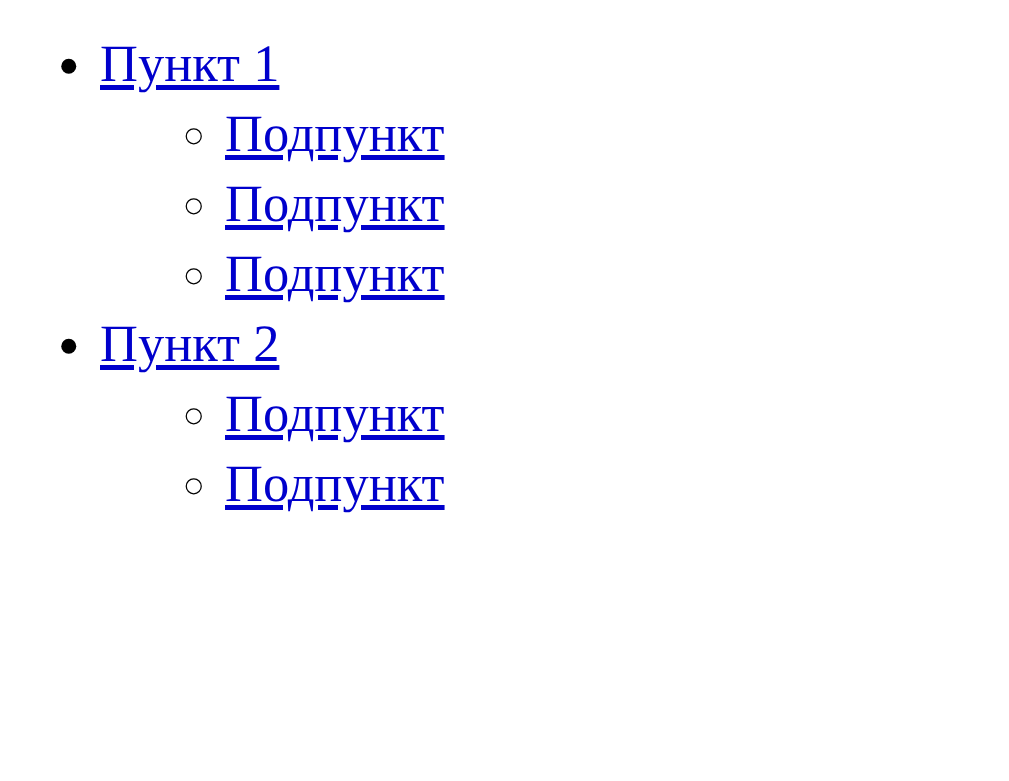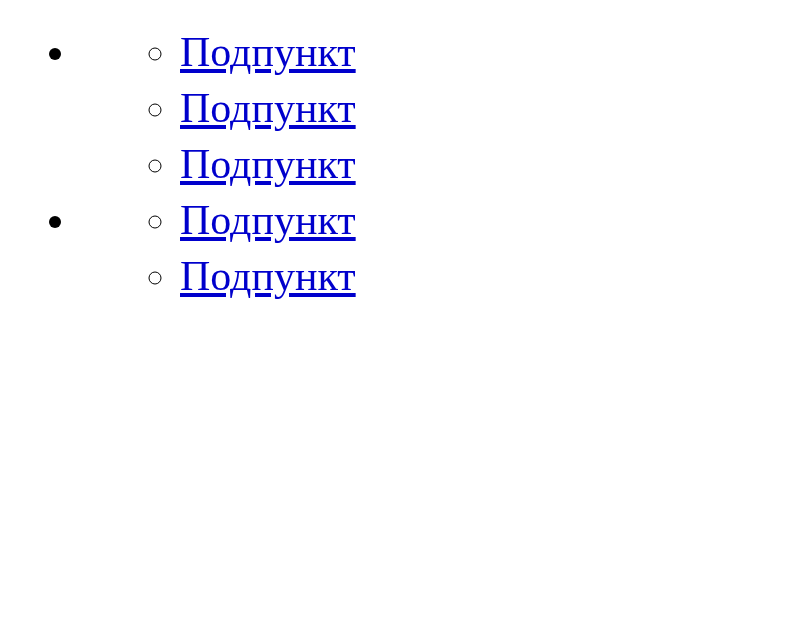--- a/index.html
+++ b/index.html
@@ -26,33 +26,35 @@
     a {
       color: #0000CC;
       text-decoration: underline;
     }
   </style>
 </head>
 <body>
 
 <ul class="outer">
   <li>
+    <a href="#">Пункт 1</a>
     <ul class="inner">
       <li>
         <a href="#">Подпункт</a>
       </li>
       <li>
         <a href="#">Подпункт</a>
       </li>
       <li>
         <a href="#">Подпункт</a>
       </li>
     </ul>
   </li>
   <li>
+    <a href="#">Пункт 2</a>
     <ul class="inner">
       <li>
         <a href="#">Подпункт</a>
       </li>
       <li>
         <a href="#">Подпункт</a>
       </li>
     </ul>
   </li>
 </ul>

